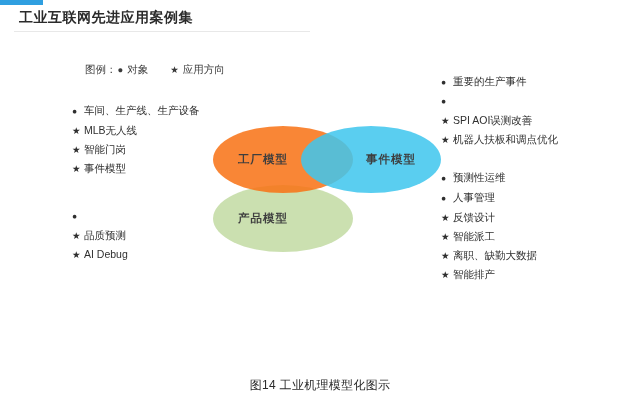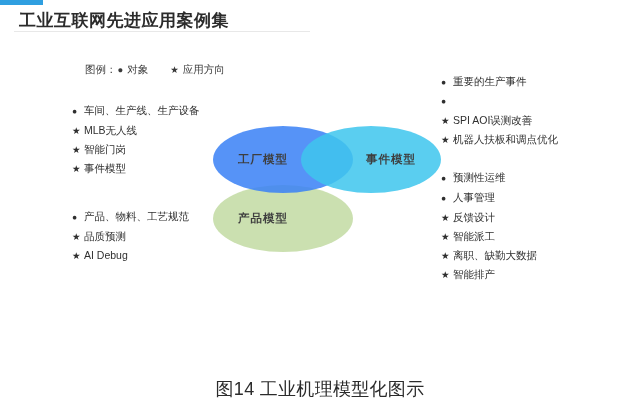--- a/index.html
+++ b/index.html
@@ -24,21 +24,21 @@
     left: 0;
     top: 0;
     width: 43px;
     height: 5px;
     background: #2f9fe0;
   }
   #page-title {
     position: absolute;
     left: 19px;
     top: 9px;
-    font-size: 17px;
+    font-size: 14px;
     font-weight: bold;
     letter-spacing: 0.5px;
     color: #2b2b2b;
     white-space: nowrap;
   }
   #title-rule {
     position: absolute;
     left: 14px;
     top: 31px;
     width: 296px;
@@ -135,21 +135,21 @@
   #ellipse-product .label { transform: translateX(-20px); }
   #ellipse-logic   .label { transform: translateX(20px); }
 
   
   #figure-caption {
     position: absolute;
     left: 0;
     top: 377px;
     width: 100%;
     text-align: center;
-    font-size: 18px;
+    font-size: 12px;
     color: #2b2b2b;
     letter-spacing: 0.3px;
   }
 </style>
 </head>
 <body>
 
 <div id="accent-bar" style="background: rgb(47, 159, 224);"></div>
 
 <div id="page-title">工业互联网先进应用案例集</div>
@@ -183,21 +183,20 @@
   </div>
   <div class="bullet-item">
     <span class="mark">★</span>
     <span class="txt">事件模型</span>
   </div>
 </div>
 
 <div id="list-left-bottom" class="bullet-list">
   <div class="bullet-item">
     <span class="mark dot">●</span>
-    <span class="txt">产品、物料、工艺规范</span>
   </div>
   <div class="bullet-item">
     <span class="mark">★</span>
     <span class="txt">品质预测</span>
   </div>
   <div class="bullet-item">
     <span class="mark">★</span>
     <span class="txt">AI Debug</span>
   </div>
 </div>
@@ -244,21 +243,21 @@
   <div class="bullet-item">
     <span class="mark">★</span>
     <span class="txt">智能排产</span>
   </div>
 </div>
 
 <div id="venn">
   <div class="ellipse" id="ellipse-product" style="background: rgb(195, 219, 164);">
     <span class="label">产品模型</span>
   </div>
-  <div class="ellipse" id="ellipse-factory" style="background: #3b82f6; text-align: center;">
+  <div class="ellipse" id="ellipse-factory" style="background: #f97316; text-align: center;">
     <span class="label">工厂模型</span>
   </div>
   <div class="ellipse" id="ellipse-event" style="background: rgb(63, 198, 238);">
     <span class="label">事件模型</span>
   </div>
 </div>
 
 <div id="figure-caption">图14 工业机理模型化图示</div>
 
 </body></html>

